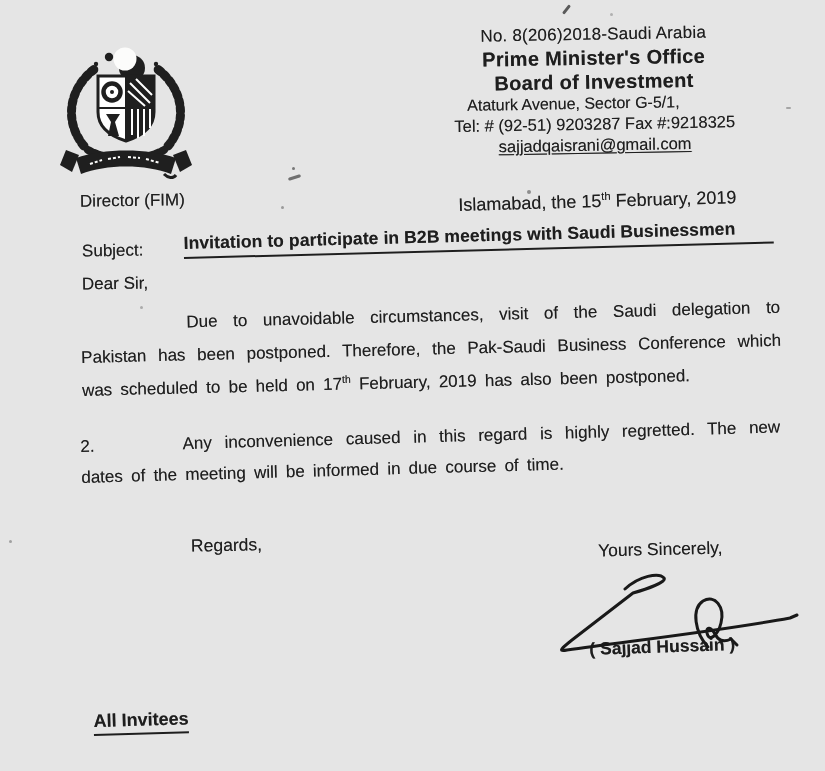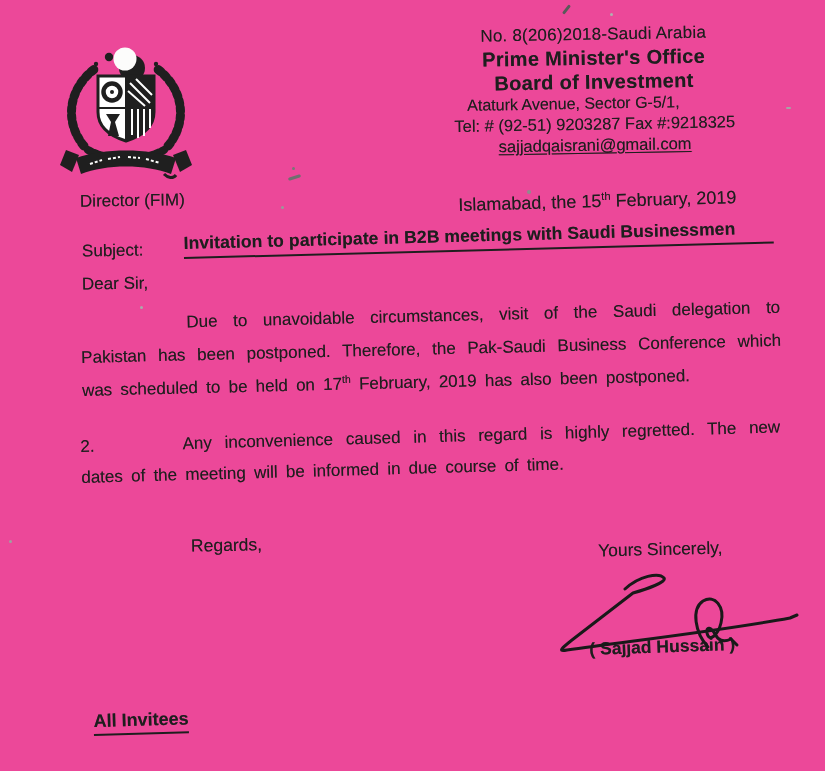--- a/index.html
+++ b/index.html
@@ -1,19 +1,19 @@
 <!DOCTYPE html>
 <html><head>
 <meta charset="utf-8">
 <style>
   html,body{margin:0;padding:0;}
   .page{
     position:relative;
     width:825px;height:771px;
-    background:#ec4899;
+    background:#e5e5e5;
     font-family:"Liberation Sans","DejaVu Sans",sans-serif;
     color:#1e1e1e;
     overflow:hidden;
   }
   .abs{position:absolute;}
   .soft{text-shadow:0 0 .6px rgba(30,30,30,.55);}
 
   
   .letterhead{
     left:402px;top:26px;width:382px;

